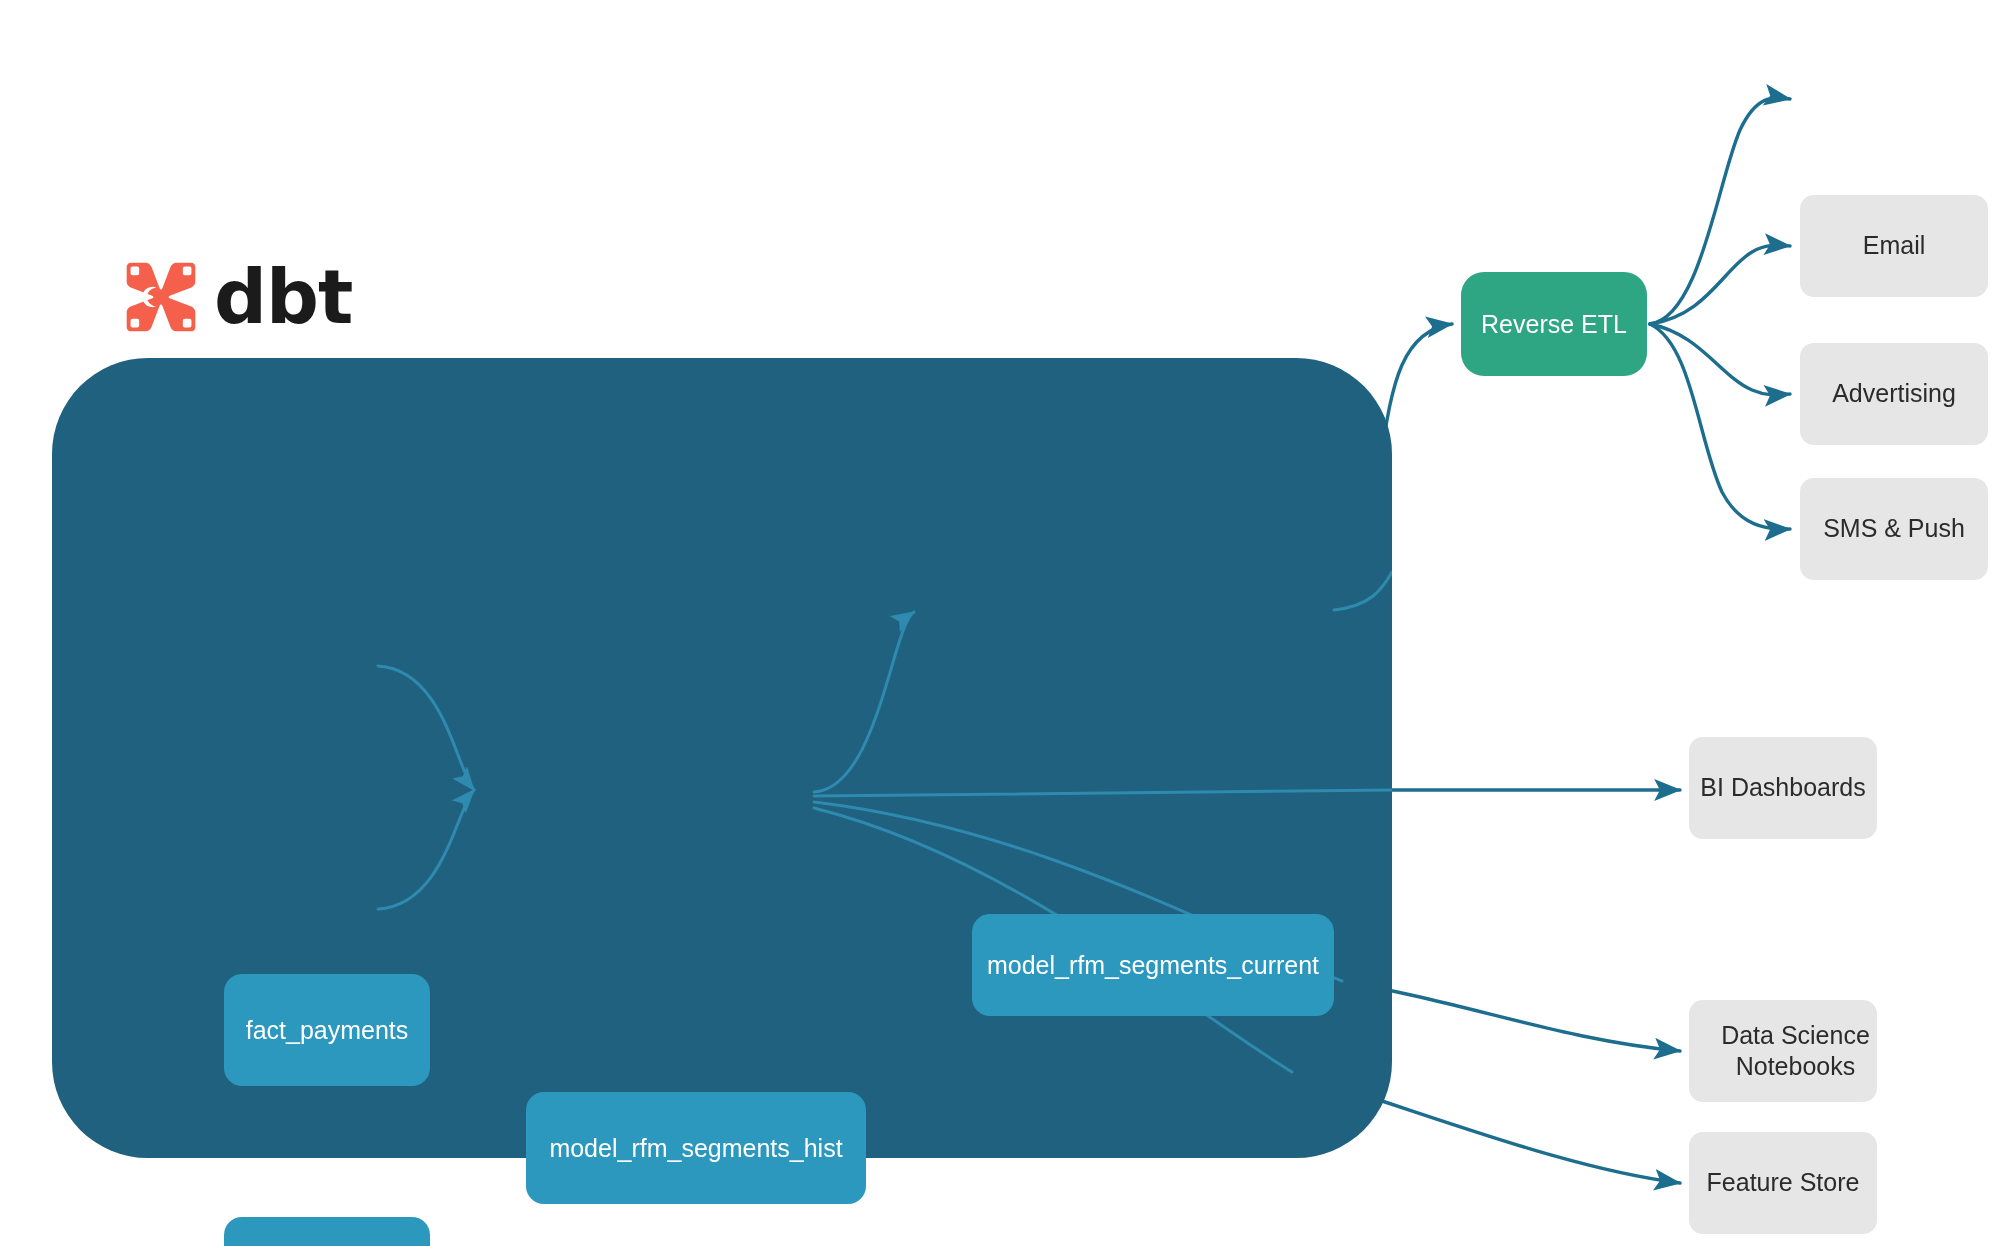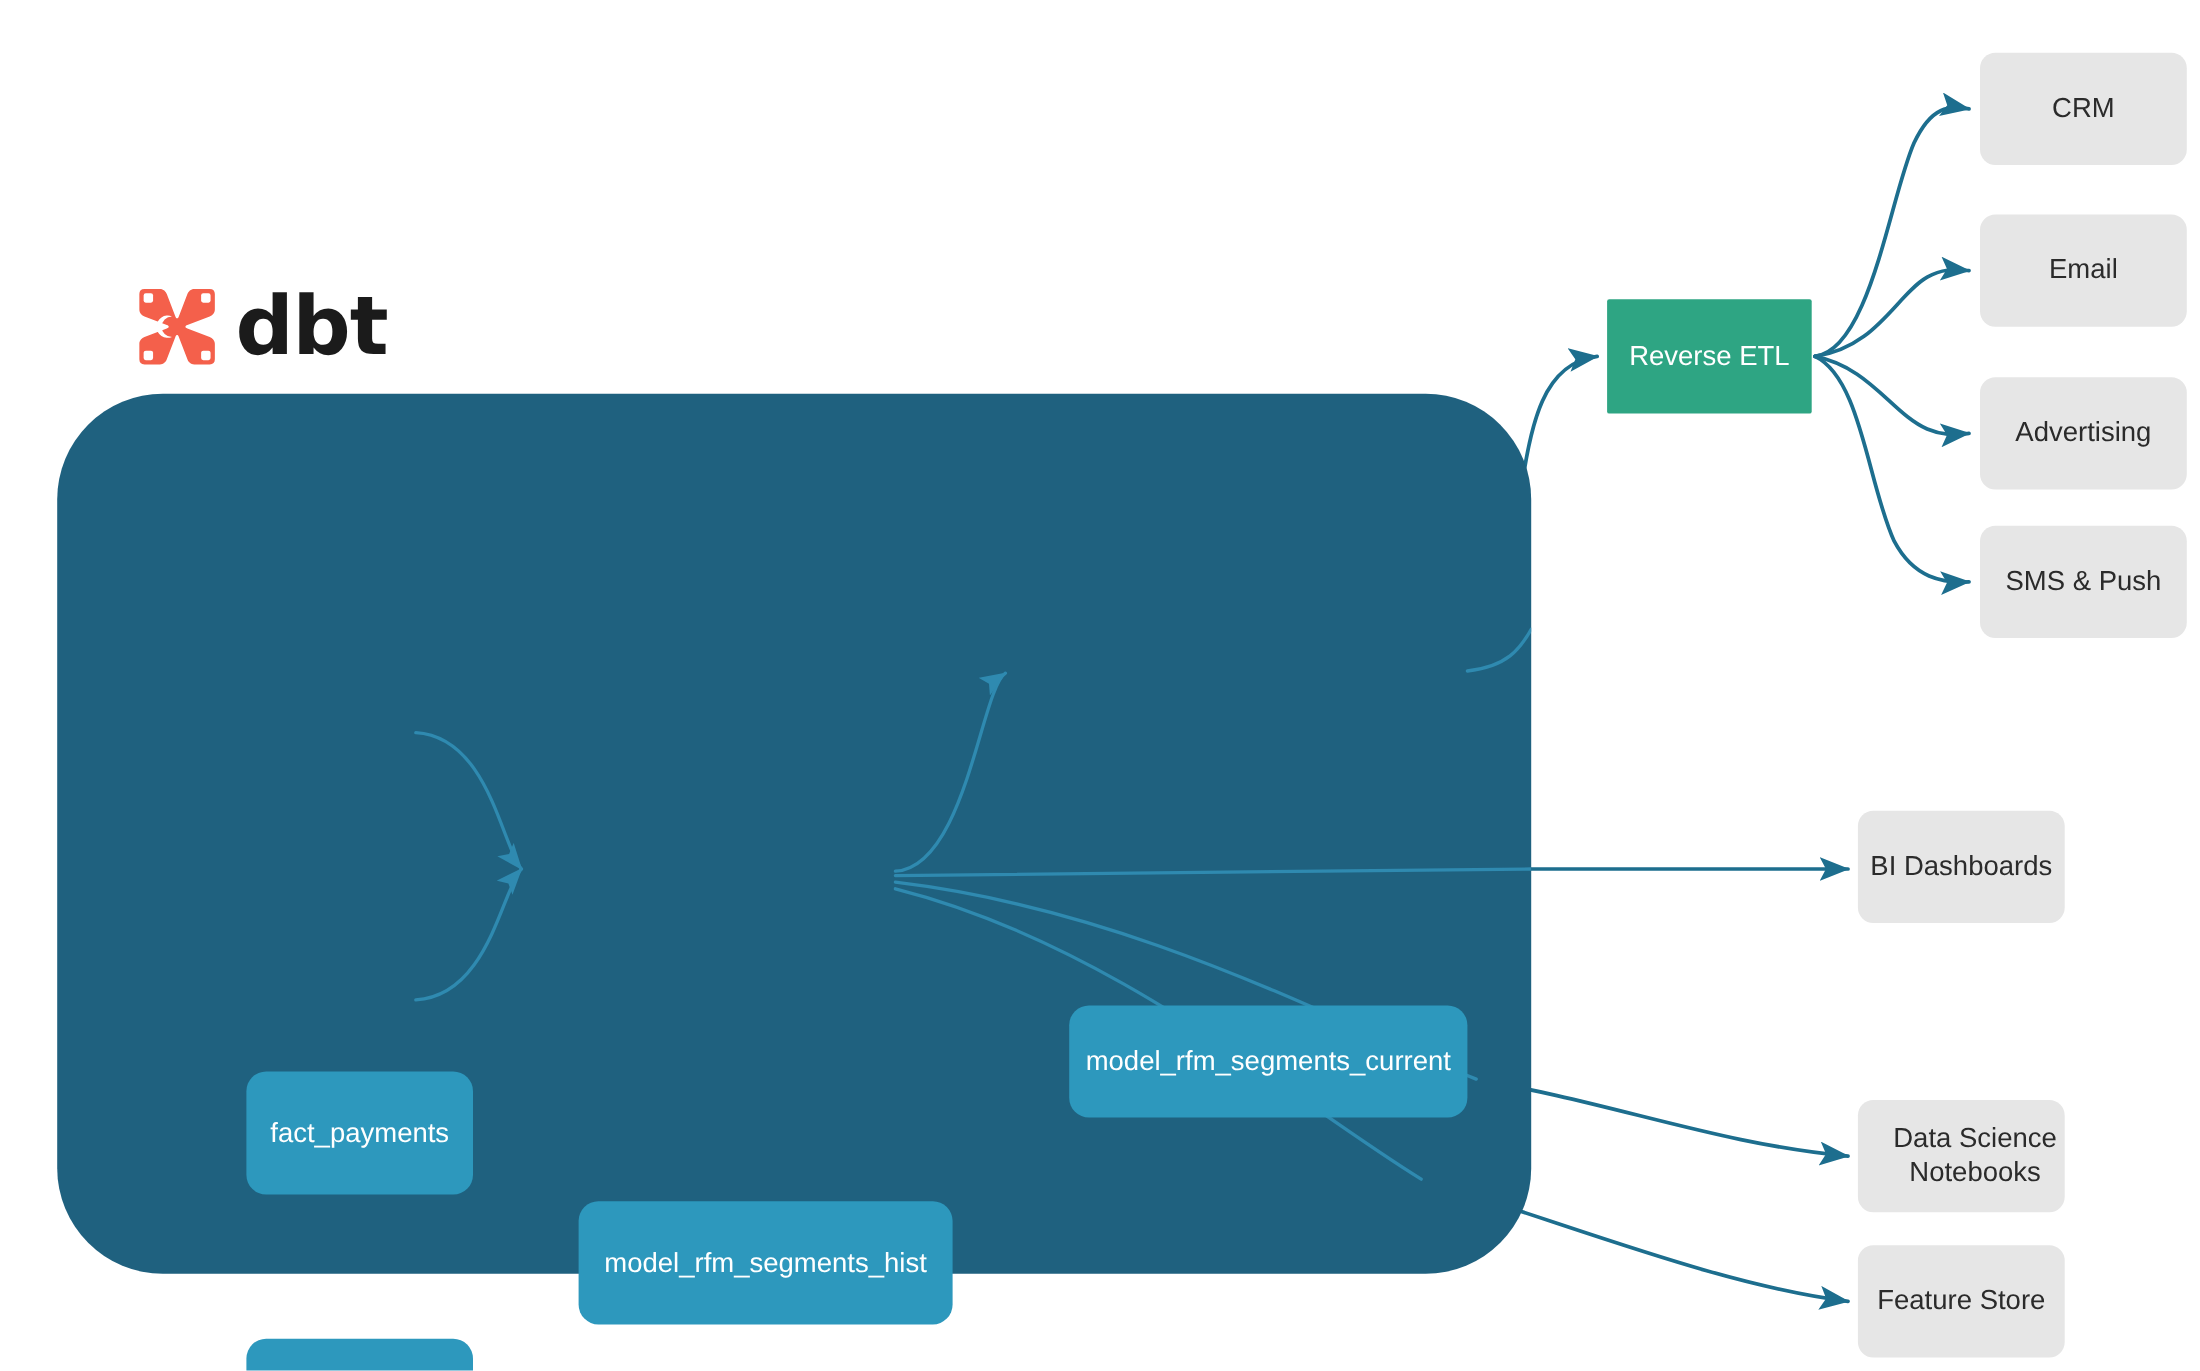--- a/index.html
+++ b/index.html
@@ -60,21 +60,21 @@
   .node-model {
     background: #2d98bd;
     color: #ffffff;
     font-size: 25px;
     border-radius: 18px;
   }
   .node-green {
     background: #2ea583;
     color: #ffffff;
     font-size: 25px;
-    border-radius: 2px;
+    border-radius: 23px;
   }
   .node-gray {
     background: #e6e6e6;
     color: #2b2b2b;
     font-size: 25px;
     border-radius: 14px;
     line-height: 1.25;
   }
   
   #node-fact-payments        { left: 172px;  top: 616px;  width: 206px; height: 112px; }
@@ -188,23 +188,20 @@
       <rect x="78" y="78" width="11" height="11" rx="2.5" fill="#ffffff"></rect>
       <path fill="#ffffff" d="M44,38 A13,13 0 1,0 44,62 A10.5,10.5 0 1,1 44,38 Z"></path>
     </svg>
     <span id="dbt-wordmark">dbt</span>
   </div>
 
   <div class="node node-green" id="node-reverse-etl">
     <span>Reverse ETL</span>
   </div>
 
-  <div class="node node-gray" id="node-crm">
-    <span>CRM</span>
-  </div>
   <div class="node node-gray" id="node-email">
     <span>Email</span>
   </div>
   <div class="node node-gray" id="node-advertising">
     <span>Advertising</span>
   </div>
   <div class="node node-gray" id="node-sms-push">
     <span>SMS &amp; Push</span>
   </div>
 

